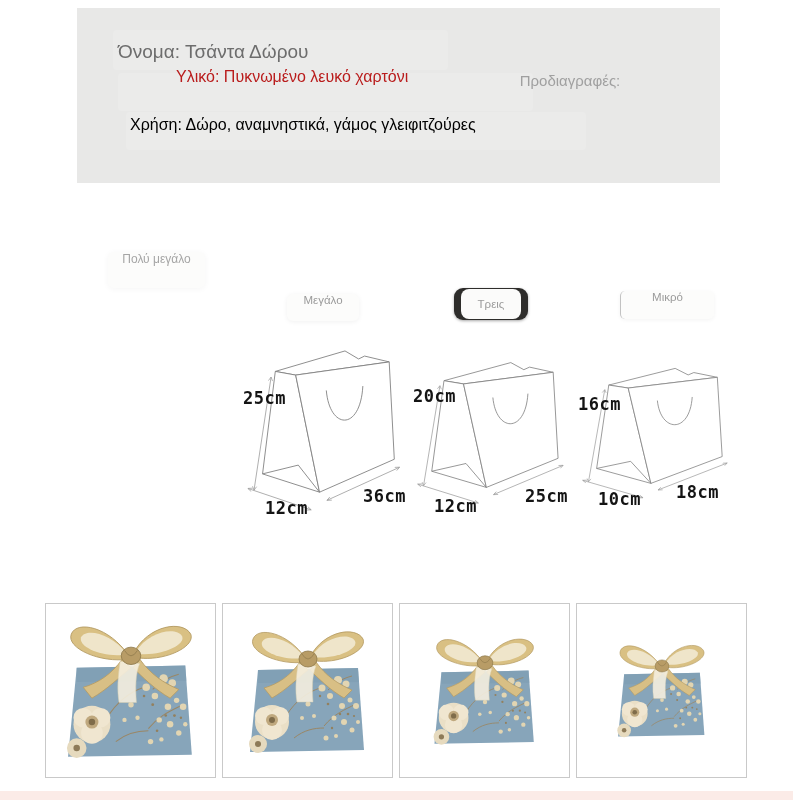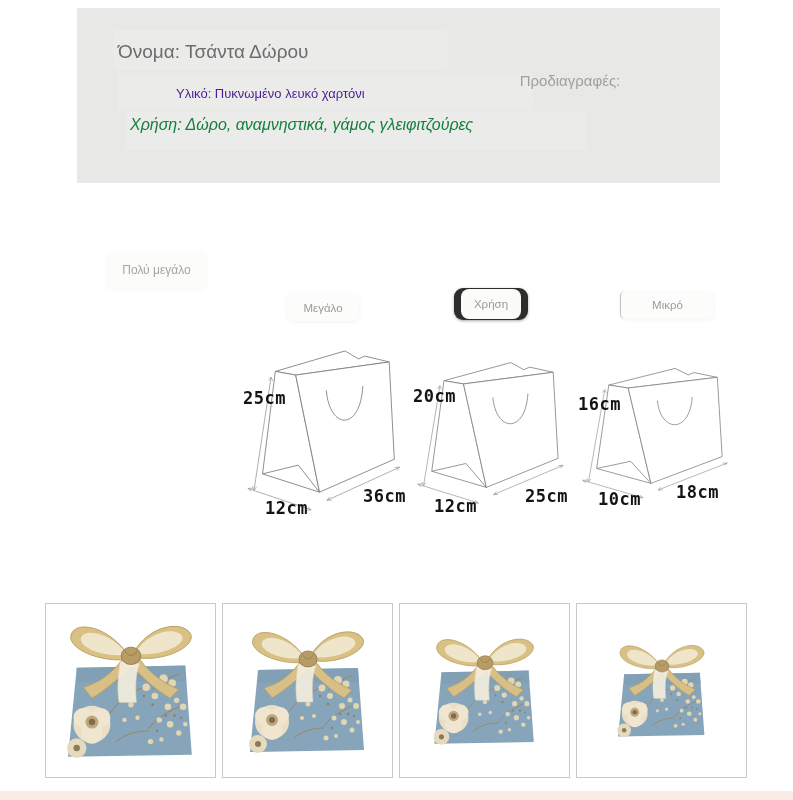--- a/index.html
+++ b/index.html
@@ -6,28 +6,28 @@
   .page{position:relative;width:793px;height:800px;background:#fff;overflow:hidden;
         font-family:"Liberation Sans",sans-serif;}
 
   
   .info-panel{position:absolute;left:77px;top:8px;width:643px;height:175px;background:#e8e8e7;}
   .hl{position:absolute;background:#ebebea;border-radius:4px;}
   .hl1{left:36px;top:22px;width:335px;height:40px;}
   .hl2{left:41px;top:65px;width:415px;height:38px;}
   .hl3{left:49px;top:104px;width:460px;height:38px;}
   .info-name{position:absolute;left:41px;top:33px;font-size:19px;color:#6d6d6d;}
-  .info-material{position:absolute;left:99px;top:78px;font-size:13px;color:#4c1d95;}
-  .info-usage{position:absolute;left:53px;top:108px;font-size:16px;color:#15803d;font-style:italic;}
+  .info-material{position:absolute;left:99px;top:60px;font-size:16px;color:#b91c1c;}
+  .info-usage{position:absolute;left:53px;top:108px;font-size:16px;color:#000000;}
   .specs{position:absolute;left:373px;top:64px;width:240px;text-align:center;color:#a0a0a0;}
   .specs-line1{font-size:15px;}
   .specs-line2{font-size:15px;margin-top:3px;}
 
   
-  .size-tag{position:absolute;display:flex;align-items:center;justify-content:center;
+  .size-tag{position:absolute;display:flex;align-items:flex-start;justify-content:center;
             color:#9b9b9b;background:#fcfcfb;border-radius:6px;
             box-shadow:0 1px 5px rgba(0,0,0,0.06);}
   .tag-xl{left:108px;top:252px;width:97px;height:36px;font-size:12px;color:#a5a5a5;
           box-shadow:0 1px 6px rgba(0,0,0,0.045);}
   .tag-l{left:287px;top:294px;width:72px;height:27px;font-size:11.5px;}
   .tag-m{left:454px;top:288px;width:74px;height:32px;background:#2e2d2b;border-radius:9px;
          box-shadow:0 1px 3px rgba(0,0,0,0.35);}
   .tag-m .pill-face{position:absolute;left:7px;right:7px;top:1px;bottom:1px;background:#fbfbfa;
          border-radius:8px;display:flex;align-items:center;justify-content:center;
          font-size:11.5px;color:#9b9b9b;}
@@ -150,21 +150,21 @@
     </div>
   </section>
 
   <div class="size-tag tag-xl">
     <span>Πολύ μεγάλο</span>
   </div>
   <div class="size-tag tag-l">
     <span>Μεγάλο</span>
   </div>
   <div class="size-tag tag-m">
-    <span class="pill-face">Χρήση</span>
+    <span class="pill-face">Τρεις</span>
   </div>
   <div class="size-tag tag-s">
     <span>Μικρό</span>
   </div>
 
   <div class="bag bag2">
     <svg viewBox="0 0 200 235" preserveAspectRatio="none">
         <use href="#bagshape"></use>
       </svg>
     <span class="dim" style="left:0;top:40px">25cm</span>

